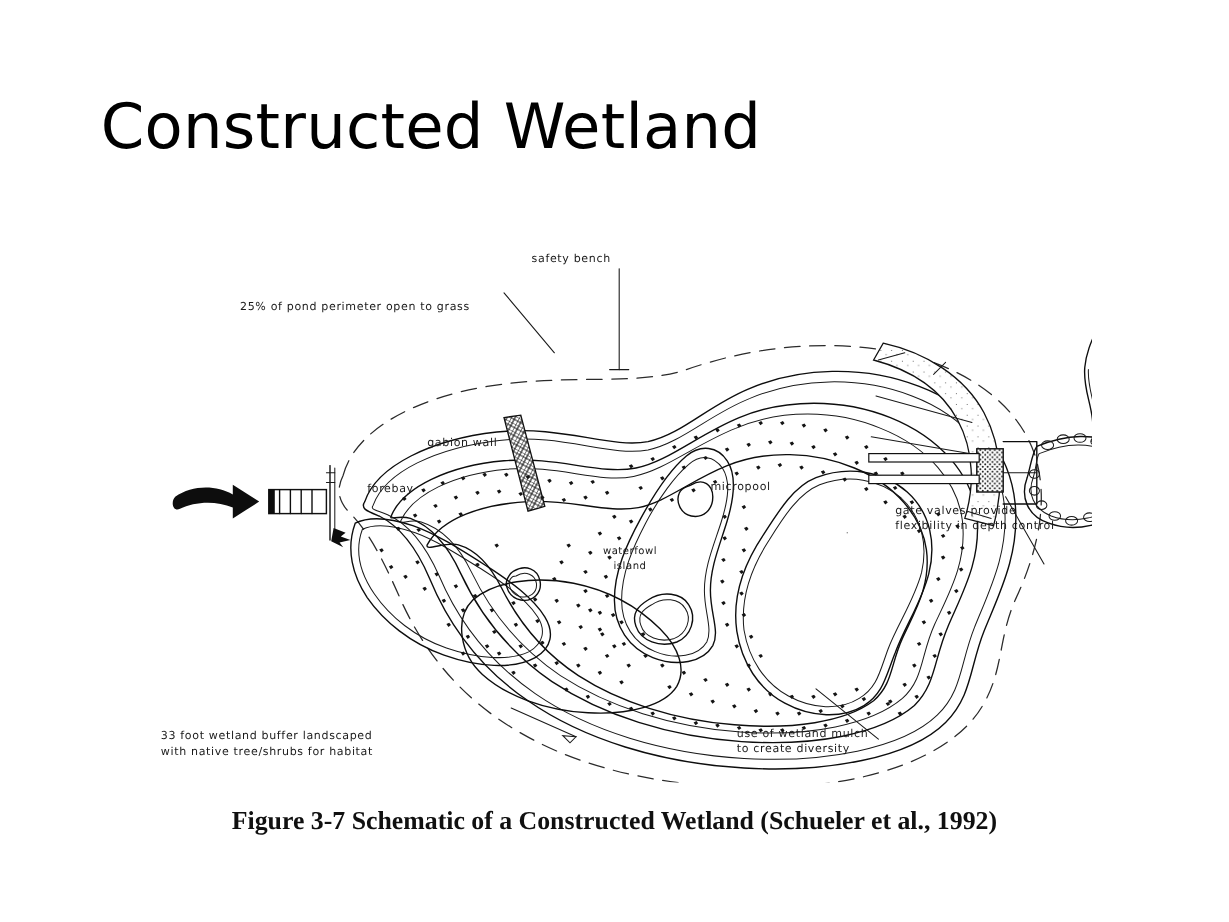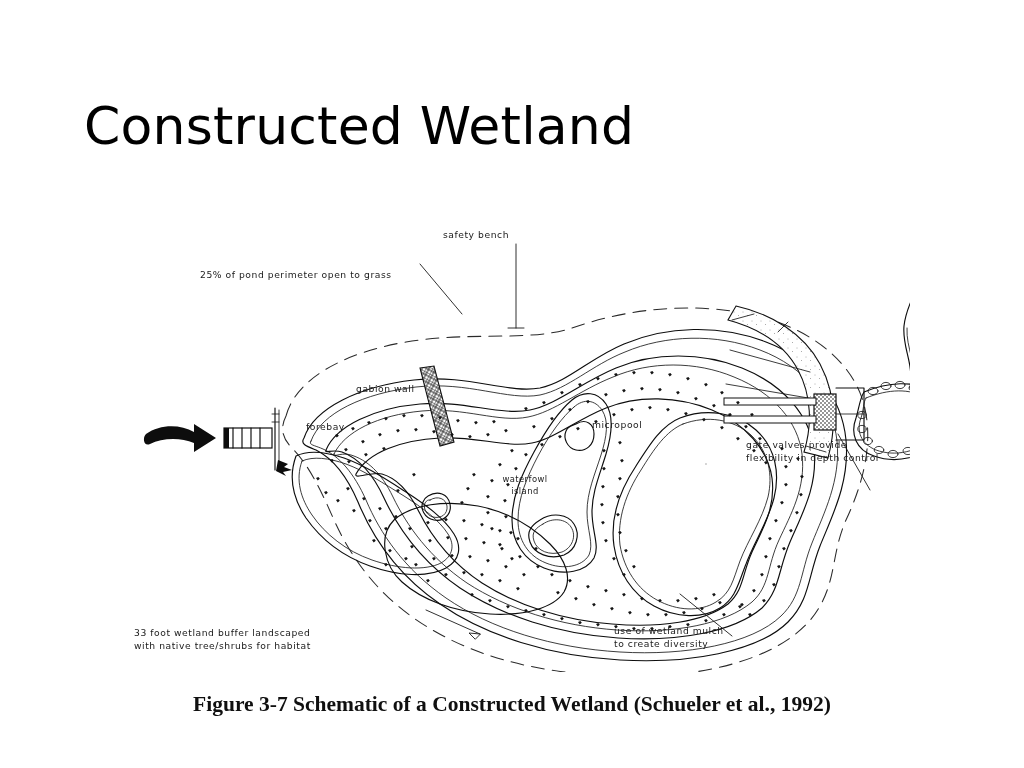--- a/index.html
+++ b/index.html
@@ -13,21 +13,20 @@
     height: 768px;
     position: relative;
     overflow: hidden;
     font-family: "Liberation Sans", sans-serif;
     color: #000000;
   }
   .slide {
     position: absolute;
     inset: 0;
     background: #ffffff;
-    margin-top: 20px;
   }
   #slide-title {
     position: absolute;
     left: 84px;
     top: 78px;
     font-family: "DejaVu Sans", sans-serif;
     font-size: 52px;
     font-weight: 400;
     line-height: 1.1;
     letter-spacing: 0.2px;

